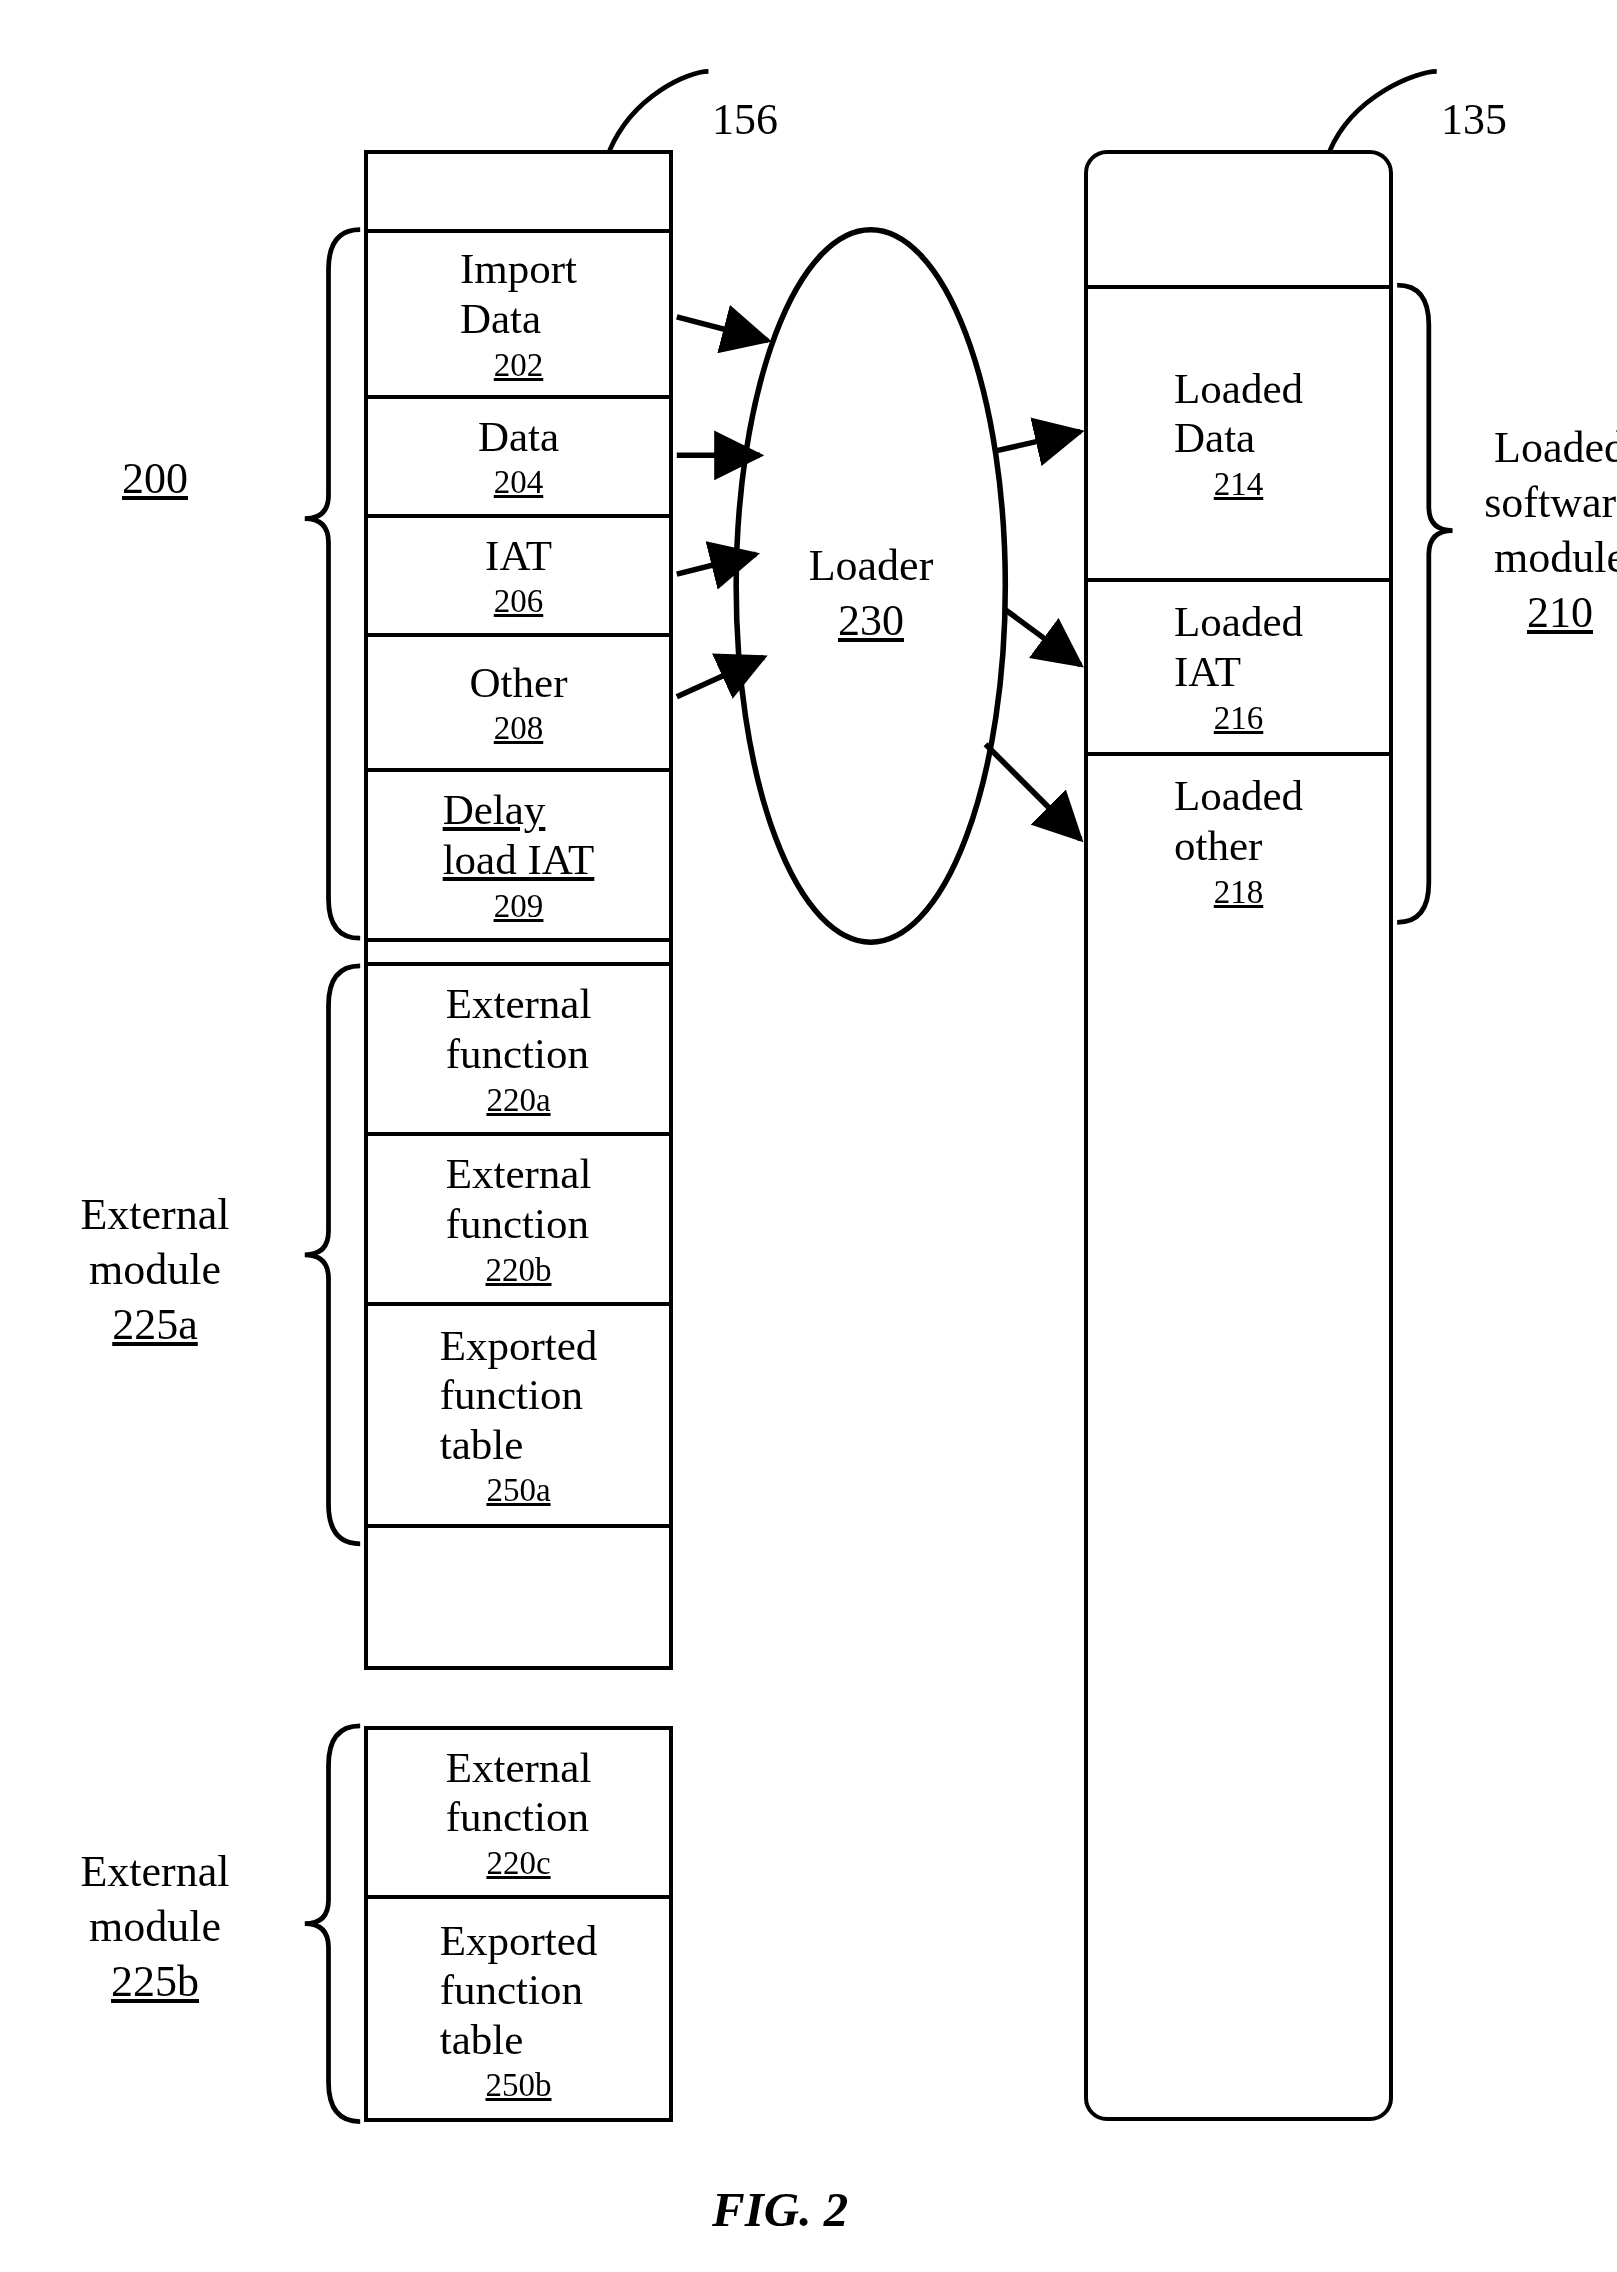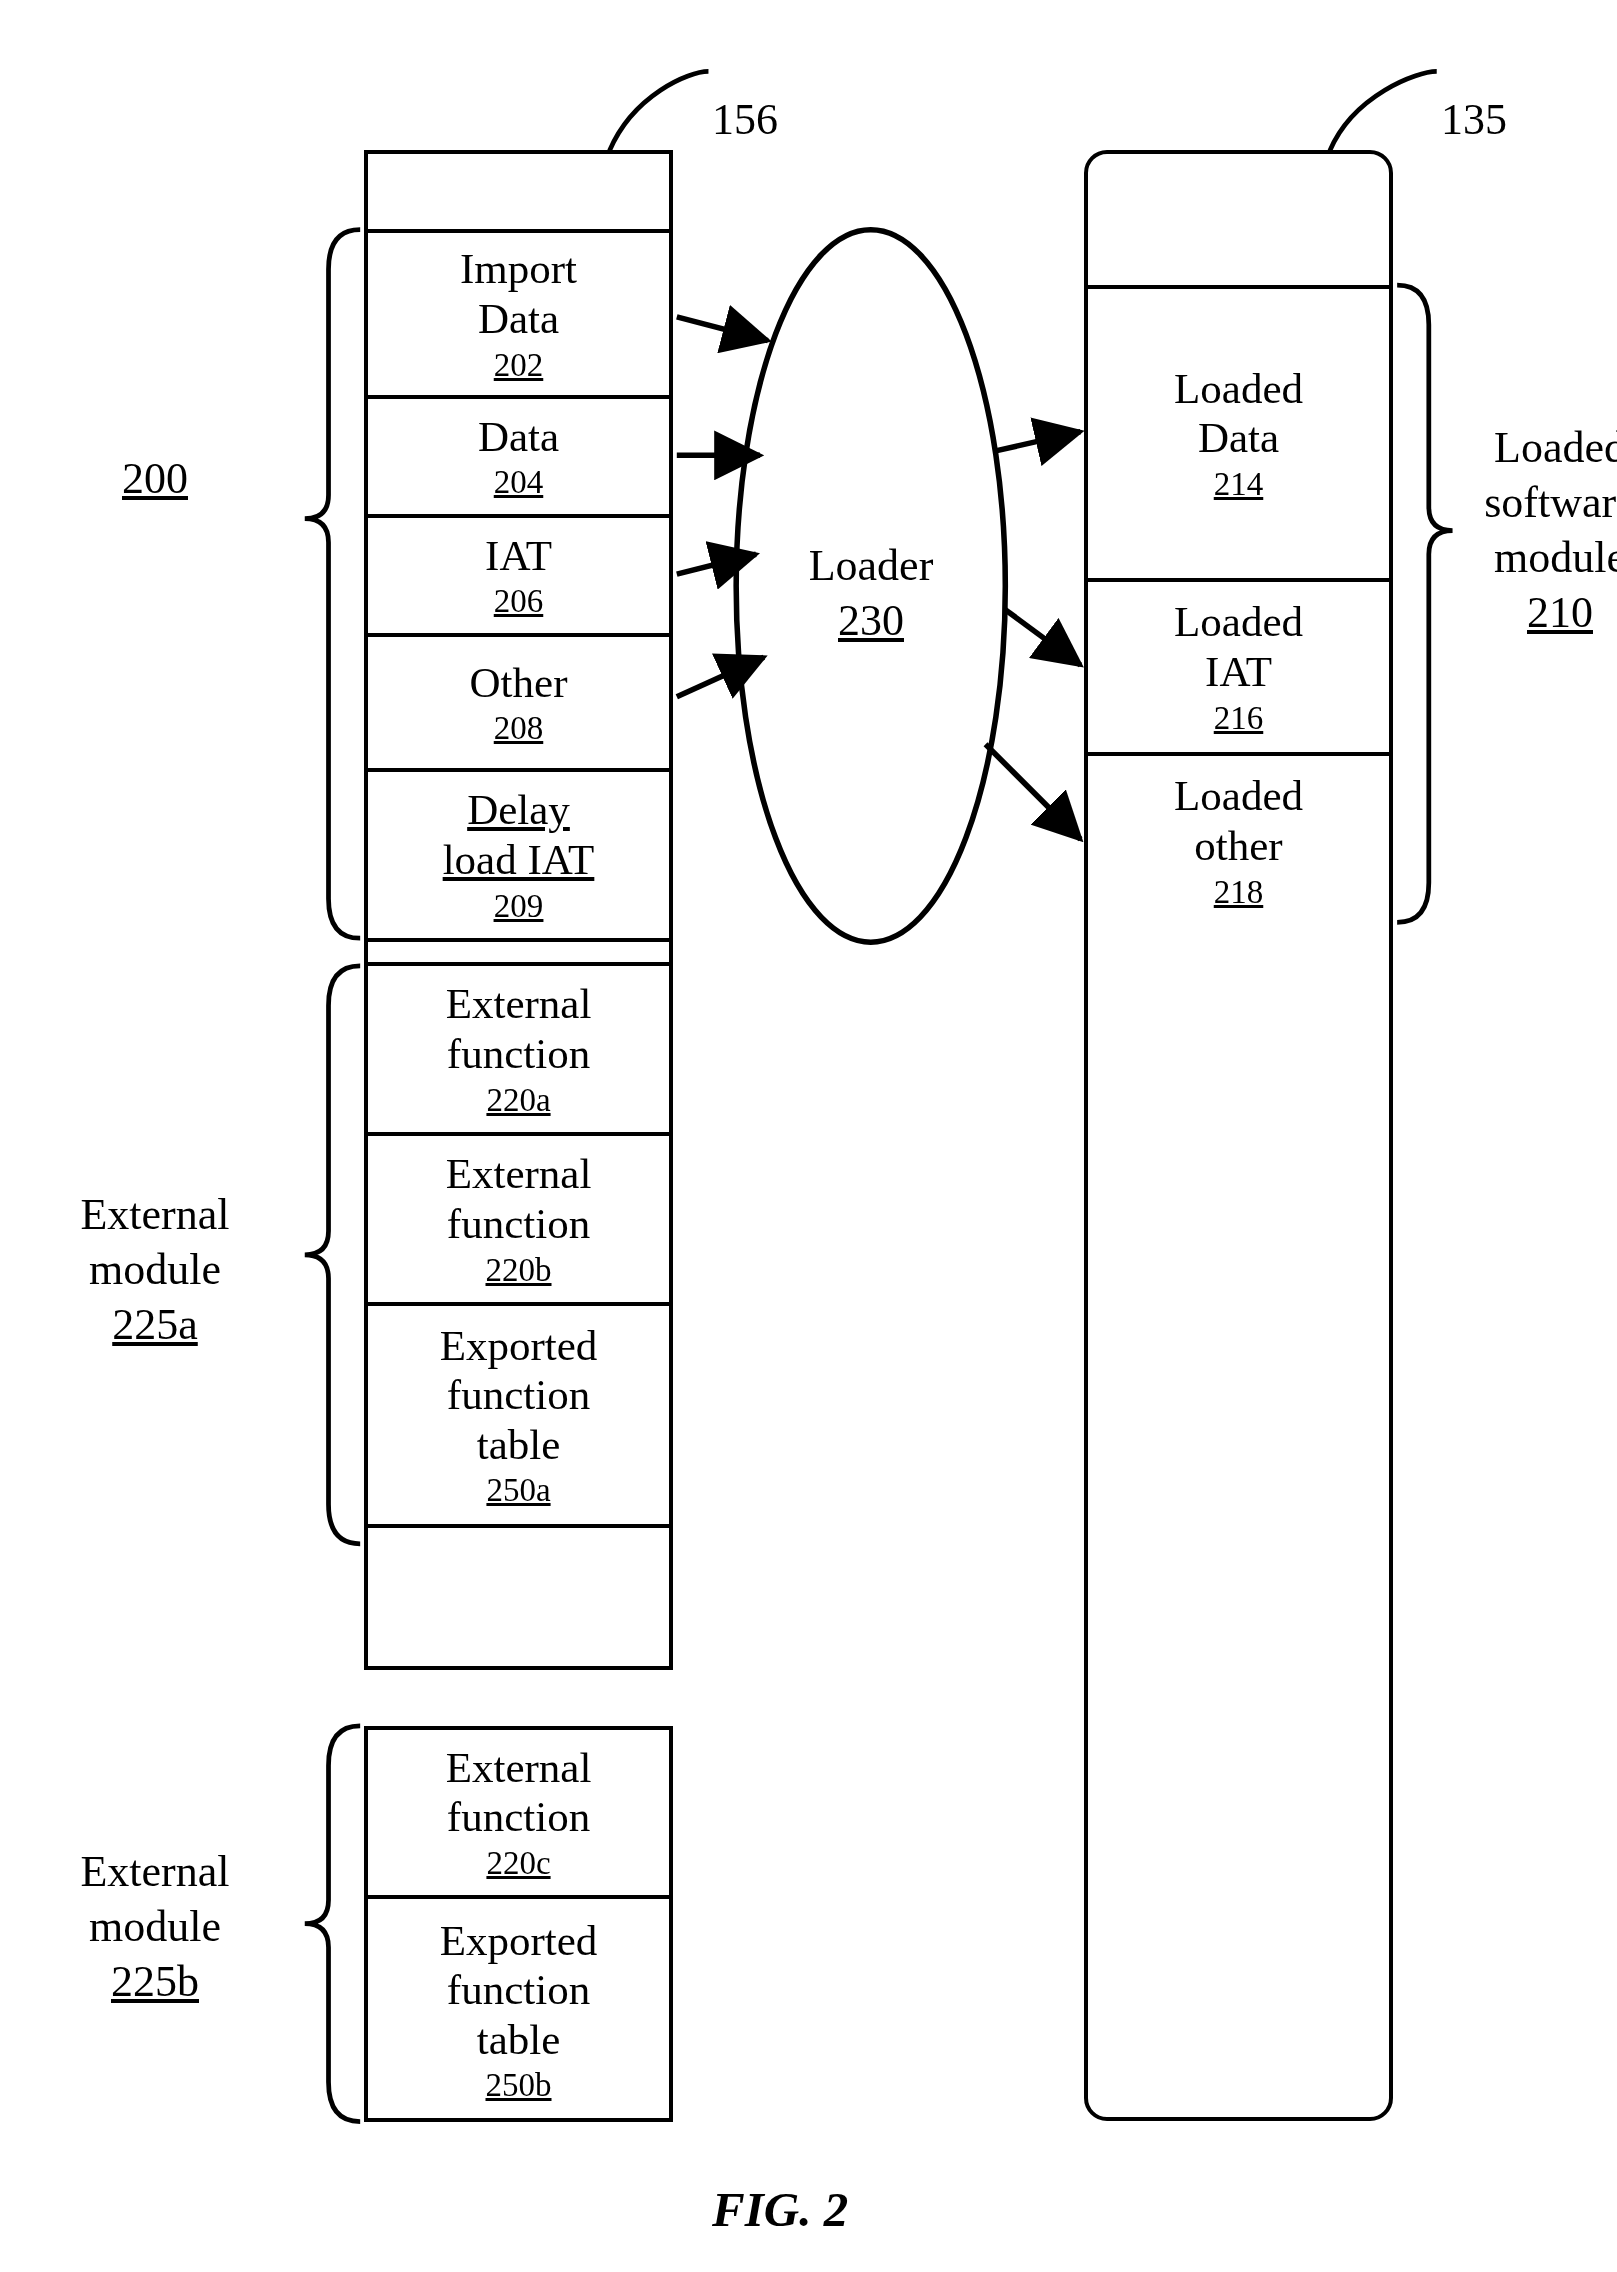--- a/index.html
+++ b/index.html
@@ -19,21 +19,20 @@
     box-sizing: border-box;
     background: #fff;
   }
   .cell {
     border-bottom: 4.7px solid #000;
     box-sizing: border-box;
     display: flex;
     flex-direction: column;
     align-items: center;
     justify-content: center;
-    text-align: center;
     padding: 6.3px 4.7px;
   }
   .cell:last-child { border-bottom: none; }
   .spacer {
     border-bottom: 4.7px solid #000;
     box-sizing: border-box;
   }
   .cell .label {
     font-size: 43px;
     line-height: 1.15;

